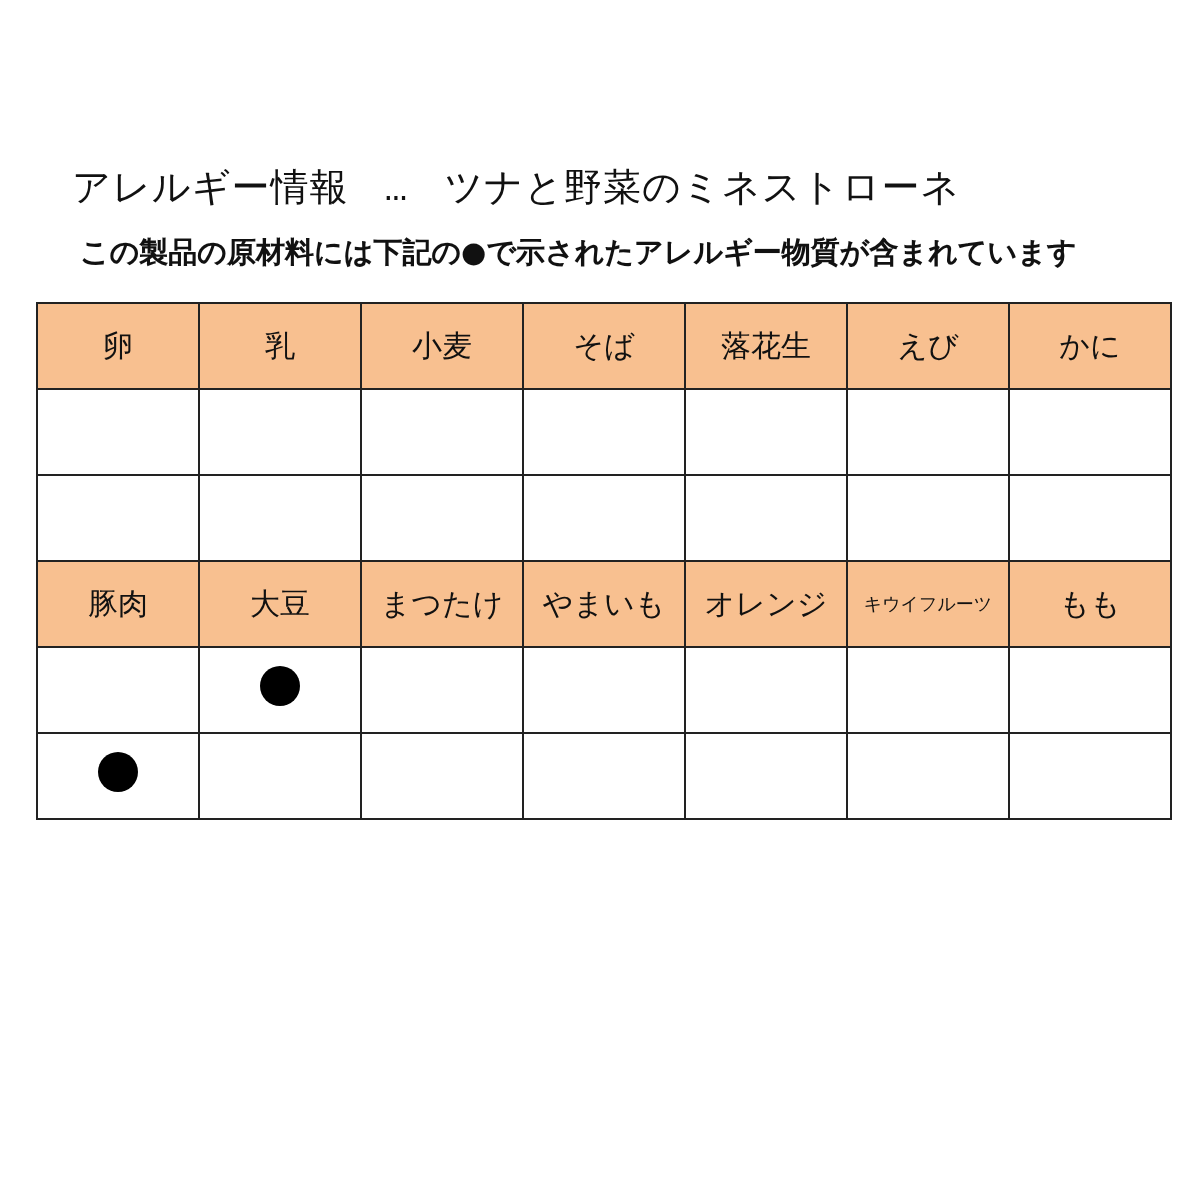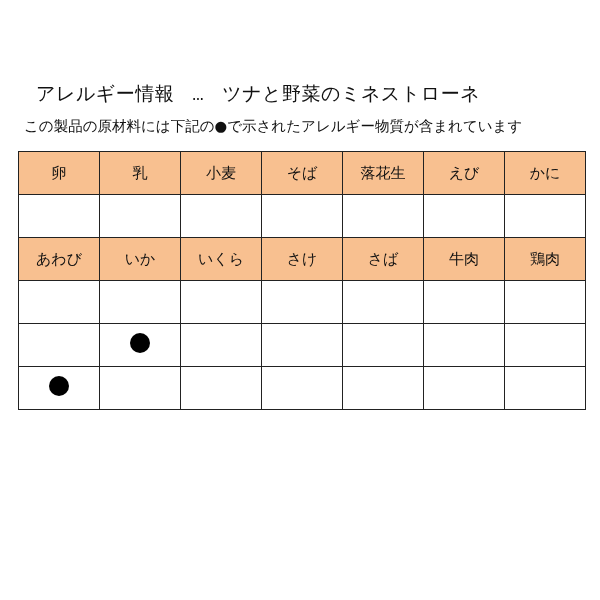--- a/index.html
+++ b/index.html
@@ -1,21 +1,21 @@
 <!DOCTYPE html>
 <html><head>
 <meta charset="utf-8">
 <style>
   html, body { margin: 0; padding: 0; background: #ffffff; }
   body { width: 600px; height: 600px; position: relative; overflow: hidden;
          font-family: "DejaVu Sans", sans-serif; color: #111; }
   .title { position: absolute; left: 36px; top: 64px; font-size: 19px;
            font-family: Liberation Mono, monospace; letter-spacing: 0.5px; white-space: nowrap; margin-top: 17px; }
   .title .sep { margin: 0 18px; }
-  .subtitle { position: absolute; left: 24px; top: 117px; font-size: 14.5px; white-space: nowrap; }
+  .subtitle { position: absolute; left: 40px; top: 117px; font-size: 14.5px; white-space: nowrap; font-weight: bold; }
   table.allergy { position: absolute; left: 18px; top: 151px; border-collapse: collapse;
                   table-layout: fixed; width: 562px; }
   table.allergy td { border: 1.5px solid #222; width: 80px; height: 42px; text-align: center;
                      vertical-align: middle; padding: 0; font-size: 15px; }
   td.hdr { background: #f8c090; }
   td.hdr.small { font-size: 9px; }
   td.blank { background: #ffffff; }
   .dot { display: inline-block; width: 20px; height: 20px; border-radius: 50%; background: #000; }
 </style>
 </head>
@@ -41,36 +41,36 @@
     <tr>
       <td class="blank"></td>
       <td class="blank"></td>
       <td class="blank"></td>
       <td class="blank"></td>
       <td class="blank"></td>
       <td class="blank"></td>
       <td class="blank"></td>
     </tr>
     <tr>
-      <td class="hdr">あわび</td>
-      <td class="hdr">いか</td>
-      <td class="hdr">いくら</td>
-      <td class="hdr">さけ</td>
-      <td class="hdr">さば</td>
-      <td class="hdr">牛肉</td>
-      <td class="hdr">鶏肉</td>
-    </tr>
-    <tr>
       <td class="blank"></td>
       <td class="blank"></td>
       <td class="blank"></td>
       <td class="blank"></td>
       <td class="blank"></td>
       <td class="blank"></td>
       <td class="blank"></td>
+    </tr>
+    <tr>
+      <td class="hdr">豚肉</td>
+      <td class="hdr">大豆</td>
+      <td class="hdr">まつたけ</td>
+      <td class="hdr">やまいも</td>
+      <td class="hdr">オレンジ</td>
+      <td class="hdr small">キウイフルーツ</td>
+      <td class="hdr">もも</td>
     </tr>
     <tr>
       <td class="blank"></td>
       <td class="blank"><span class="dot"></span></td>
       <td class="blank"></td>
       <td class="blank"></td>
       <td class="blank"></td>
       <td class="blank"></td>
       <td class="blank"></td>
     </tr>

